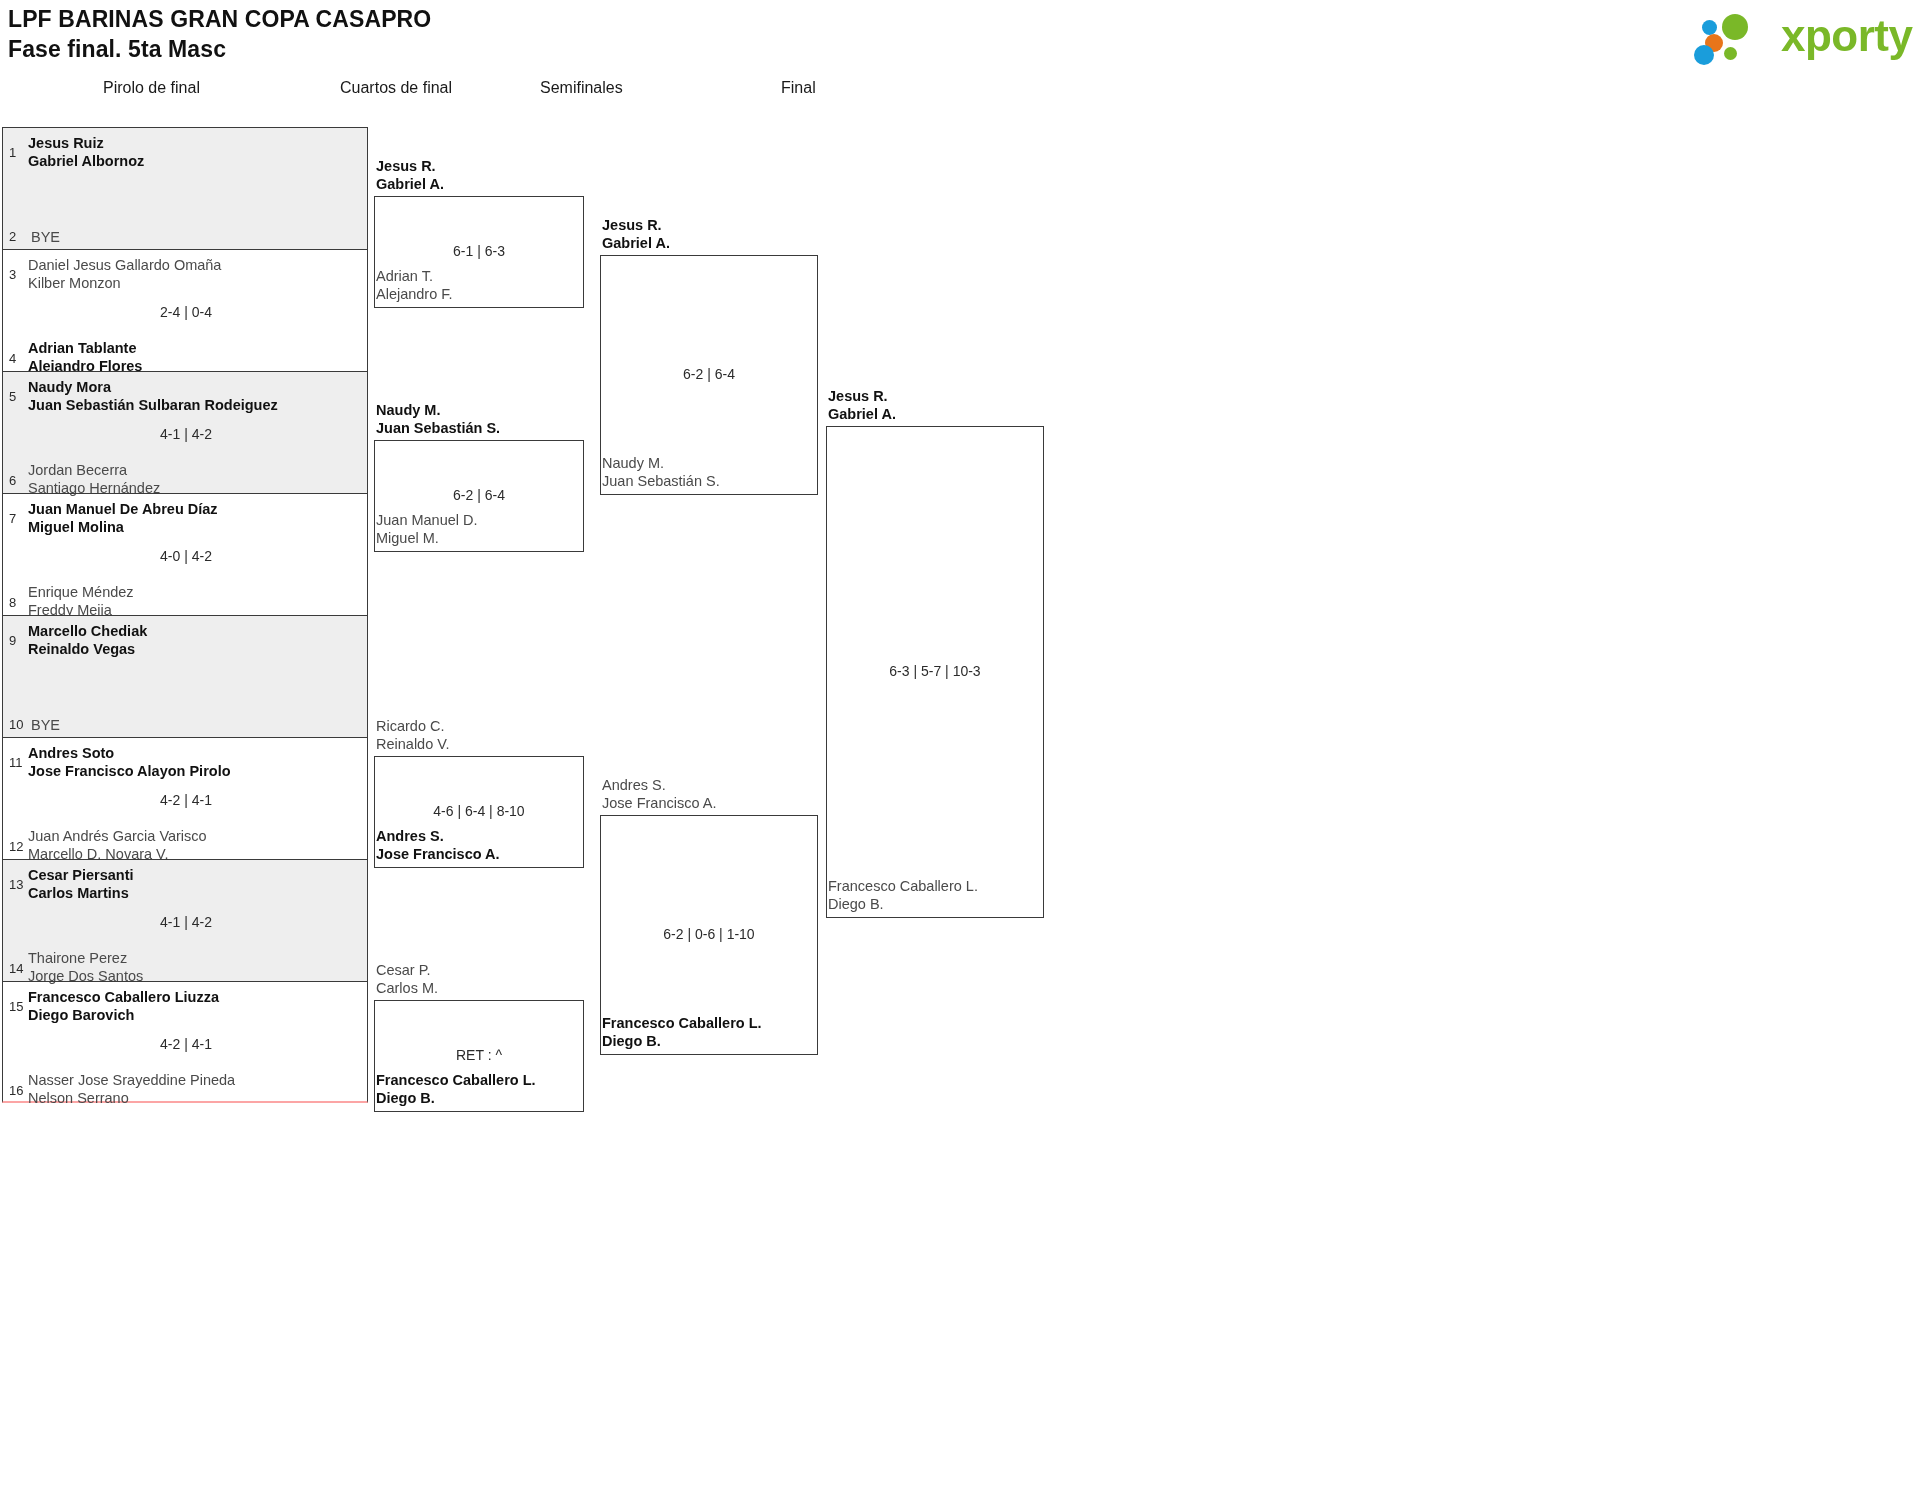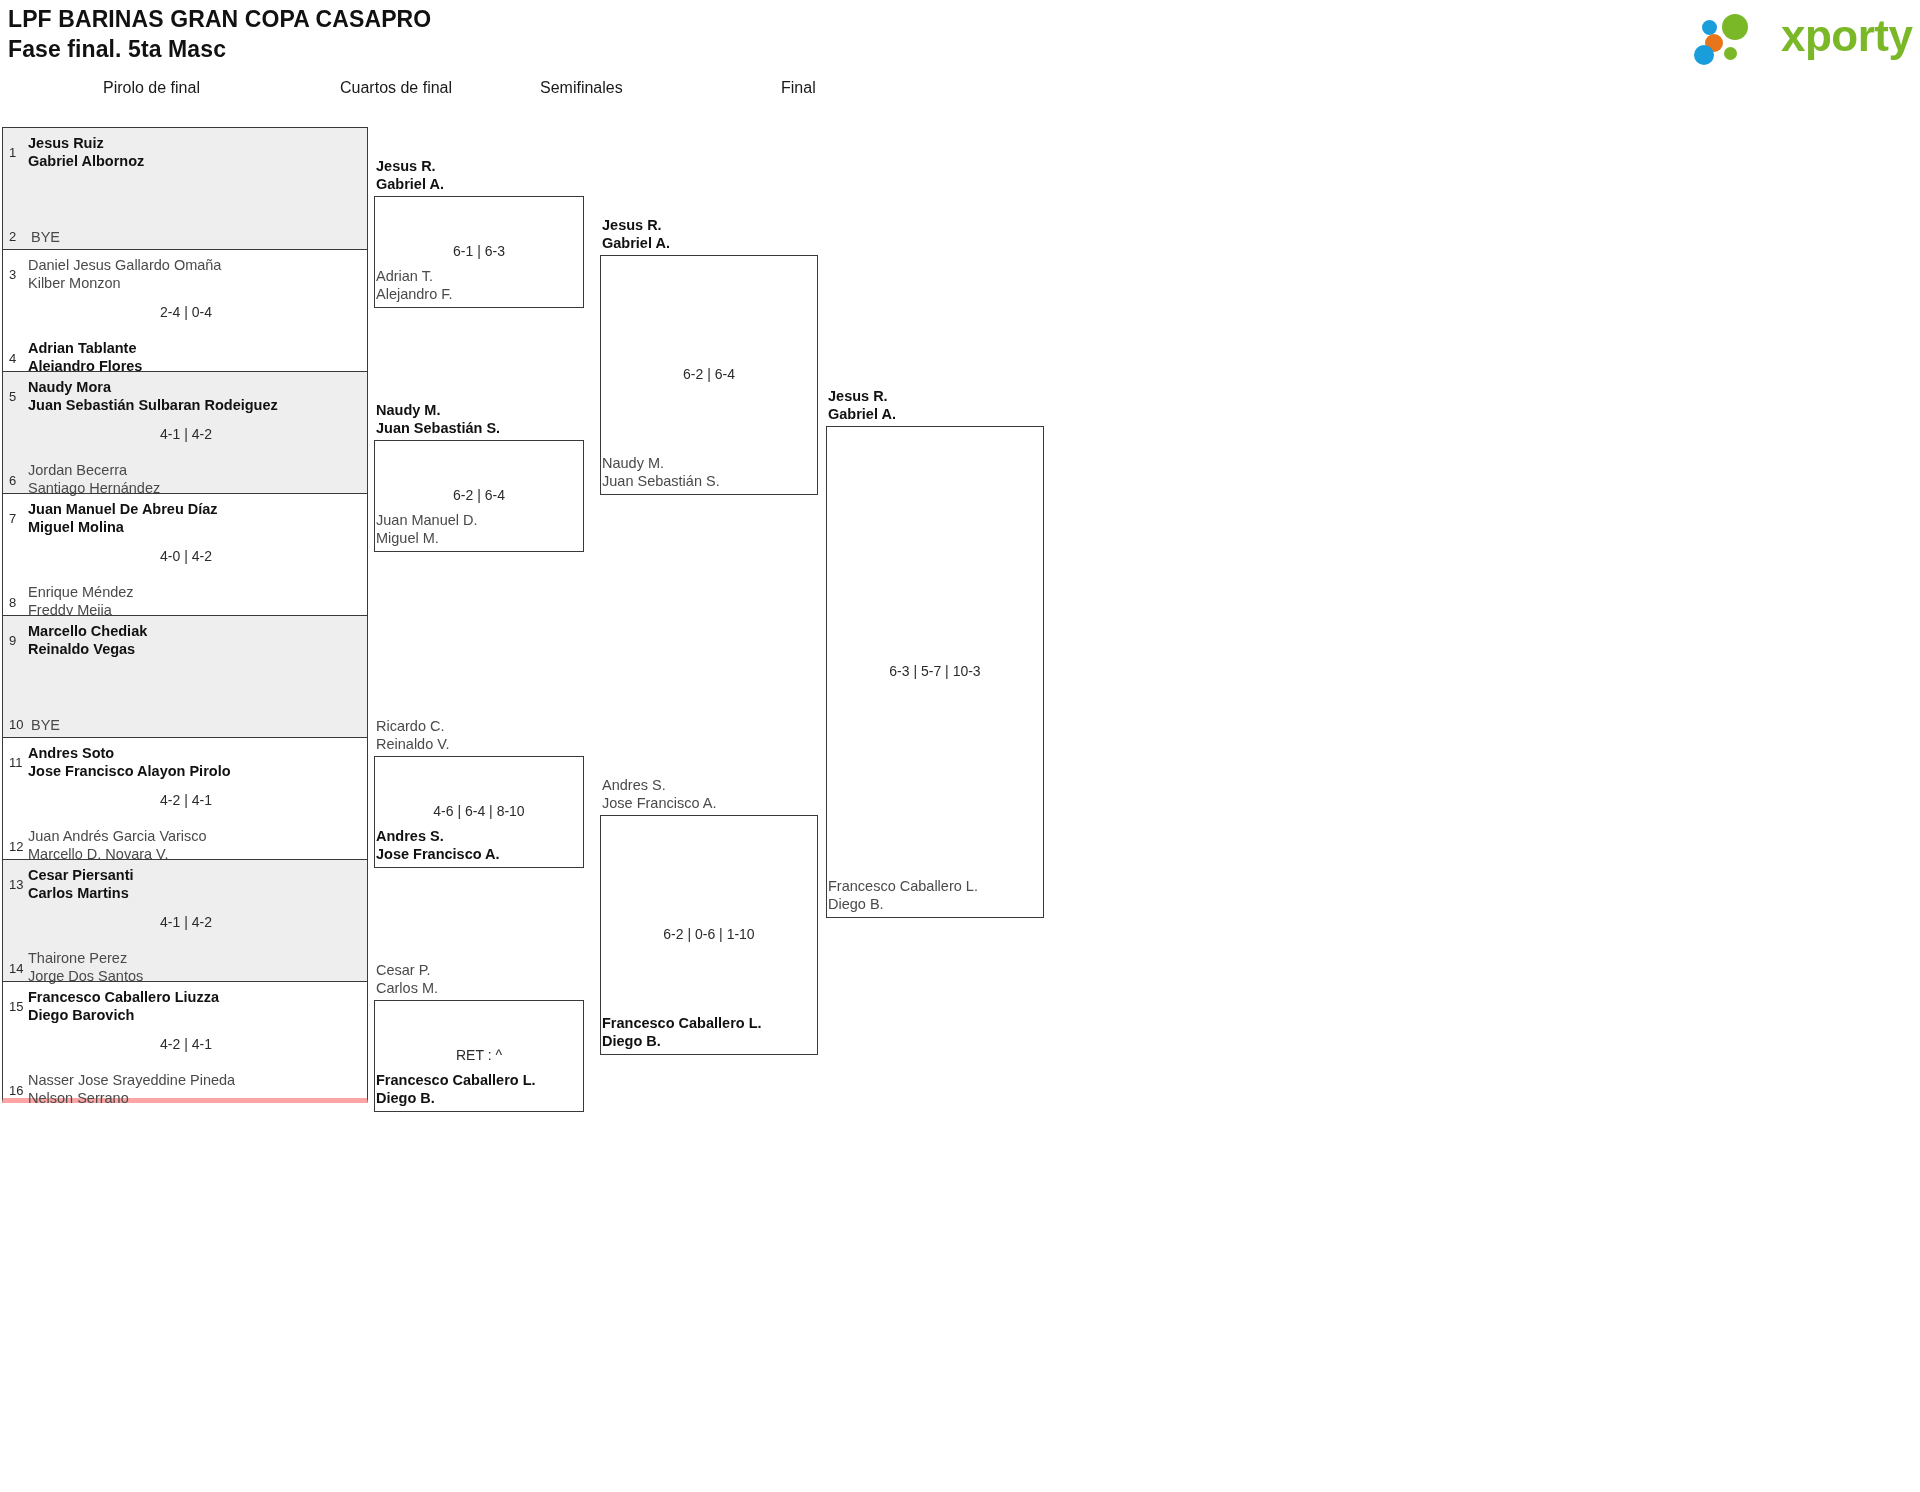--- a/index.html
+++ b/index.html
@@ -27,21 +27,21 @@
   .d5 { left: 32px;  top: 33px; width: 13px; height: 13px; background: #7ab828; }
   .logo-word { position: absolute; left: 66px; top: 2px; font-size: 44px; font-weight: bold;
                color: #7ab828; letter-spacing: -.5px; line-height: 52px; margin-left: 23px; }
 
   
   .round-head { position: absolute; font-size: 16px; color: #1a1a1a; white-space: nowrap; }
 
   
   .r1 { position: absolute; left: 2px; top: 127px; width: 366px; }
   .r1-block { position: relative; width: 366px; border: 1px solid #3a3a3a; border-bottom: none; }
-  .r1-block.last { border-bottom: 5px solid #fca5a5; }
+  .r1-block.last { border-bottom: 2px solid #fca5a5; }
   .r1-block.shaded { background: #eeeeee; }
   .r1-row { position: relative; height: 61px; }
   .r1-seed { position: absolute; left: 6px; font-size: 13px; color: #2b2b2b; }
   .r1-top .r1-seed { top: 17px; }
   .r1-bot .r1-seed { top: 40px; }
   .r1-names { position: absolute; left: 25px; top: 6px; line-height: 18px; font-size: 14.5px; }
   .r1-bot .r1-names { top: 28px; }
   .r1-names .nm { display: block; white-space: nowrap; }
   .r1-score { position: absolute; width: 366px; text-align: center; font-size: 14px; color: #2b2b2b; }
   .win { font-weight: bold; color: #111; }

